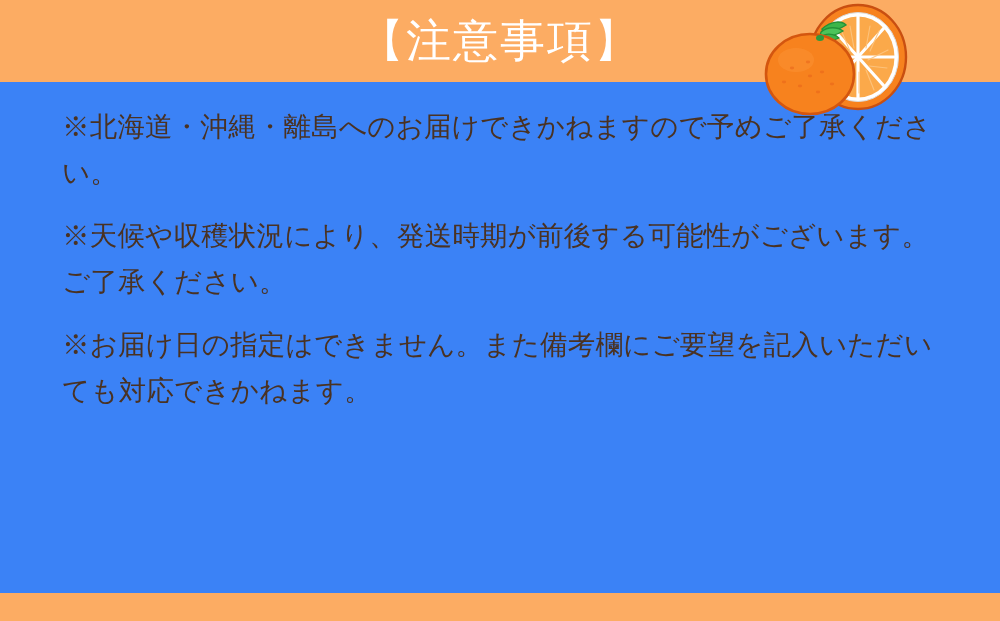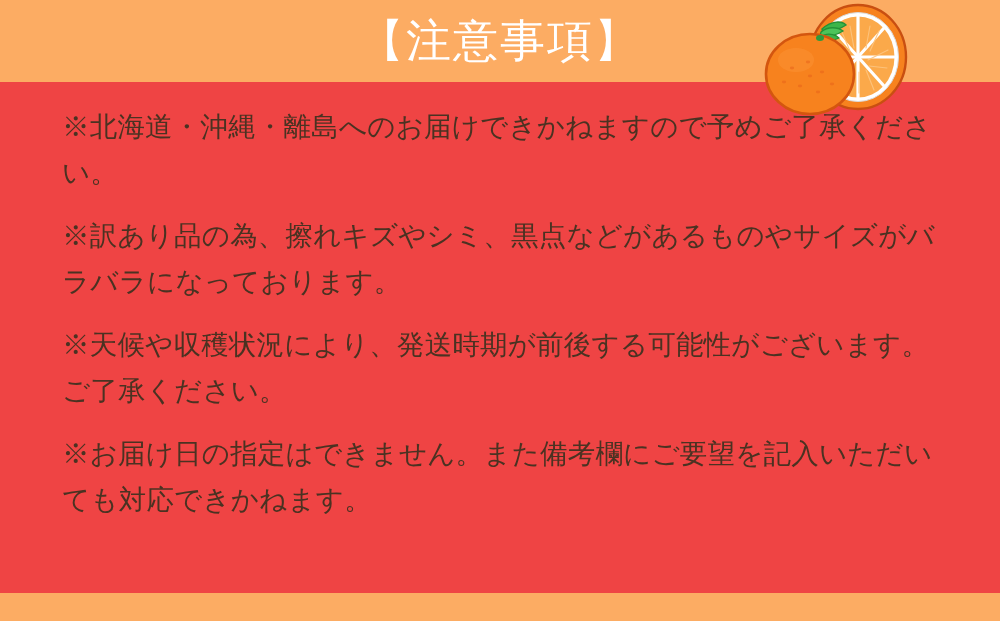--- a/index.html
+++ b/index.html
@@ -12,21 +12,21 @@
     height: 621px;
     background: #ffffff;
     font-family: "Liberation Serif", "DejaVu Serif", serif;
     overflow: hidden;
   }
 
   #page {
     position: relative;
     width: 1000px;
     height: 621px;
-    background: #ef4444;
+    background: #3b82f6;
     box-sizing: border-box;
   }
 
   
   .header-band {
     position: absolute;
     left: 0;
     top: 0;
     width: 1000px;
     height: 82px;
@@ -158,21 +158,20 @@
         <ellipse cx="70" cy="82" rx="2.2" ry="1.4"></ellipse>
         <ellipse cx="48" cy="74" rx="2.2" ry="1.4"></ellipse>
       </g>
 
       <ellipse cx="58" cy="36" rx="4" ry="3" fill="#2f9a3e"></ellipse>
     </svg>
   </div>
 
   <div class="notes">
     <p class="note-item">※北海道・沖縄・離島へのお届けできかねますので予めご了承ください。</p>
-    <p class="note-item">※訳あり品の為、擦れキズやシミ、黒点などがあるものやサイズがバラバラになっております。</p>
     <p class="note-item">※天候や収穫状況により、発送時期が前後する可能性がございます。ご了承ください。</p>
     <p class="note-item">※お届け日の指定はできません。また備考欄にご要望を記入いただいても対応できかねます。</p>
 
   </div>
 
   <div class="footer-band"></div>
 
 </div>
 
 </body></html>

